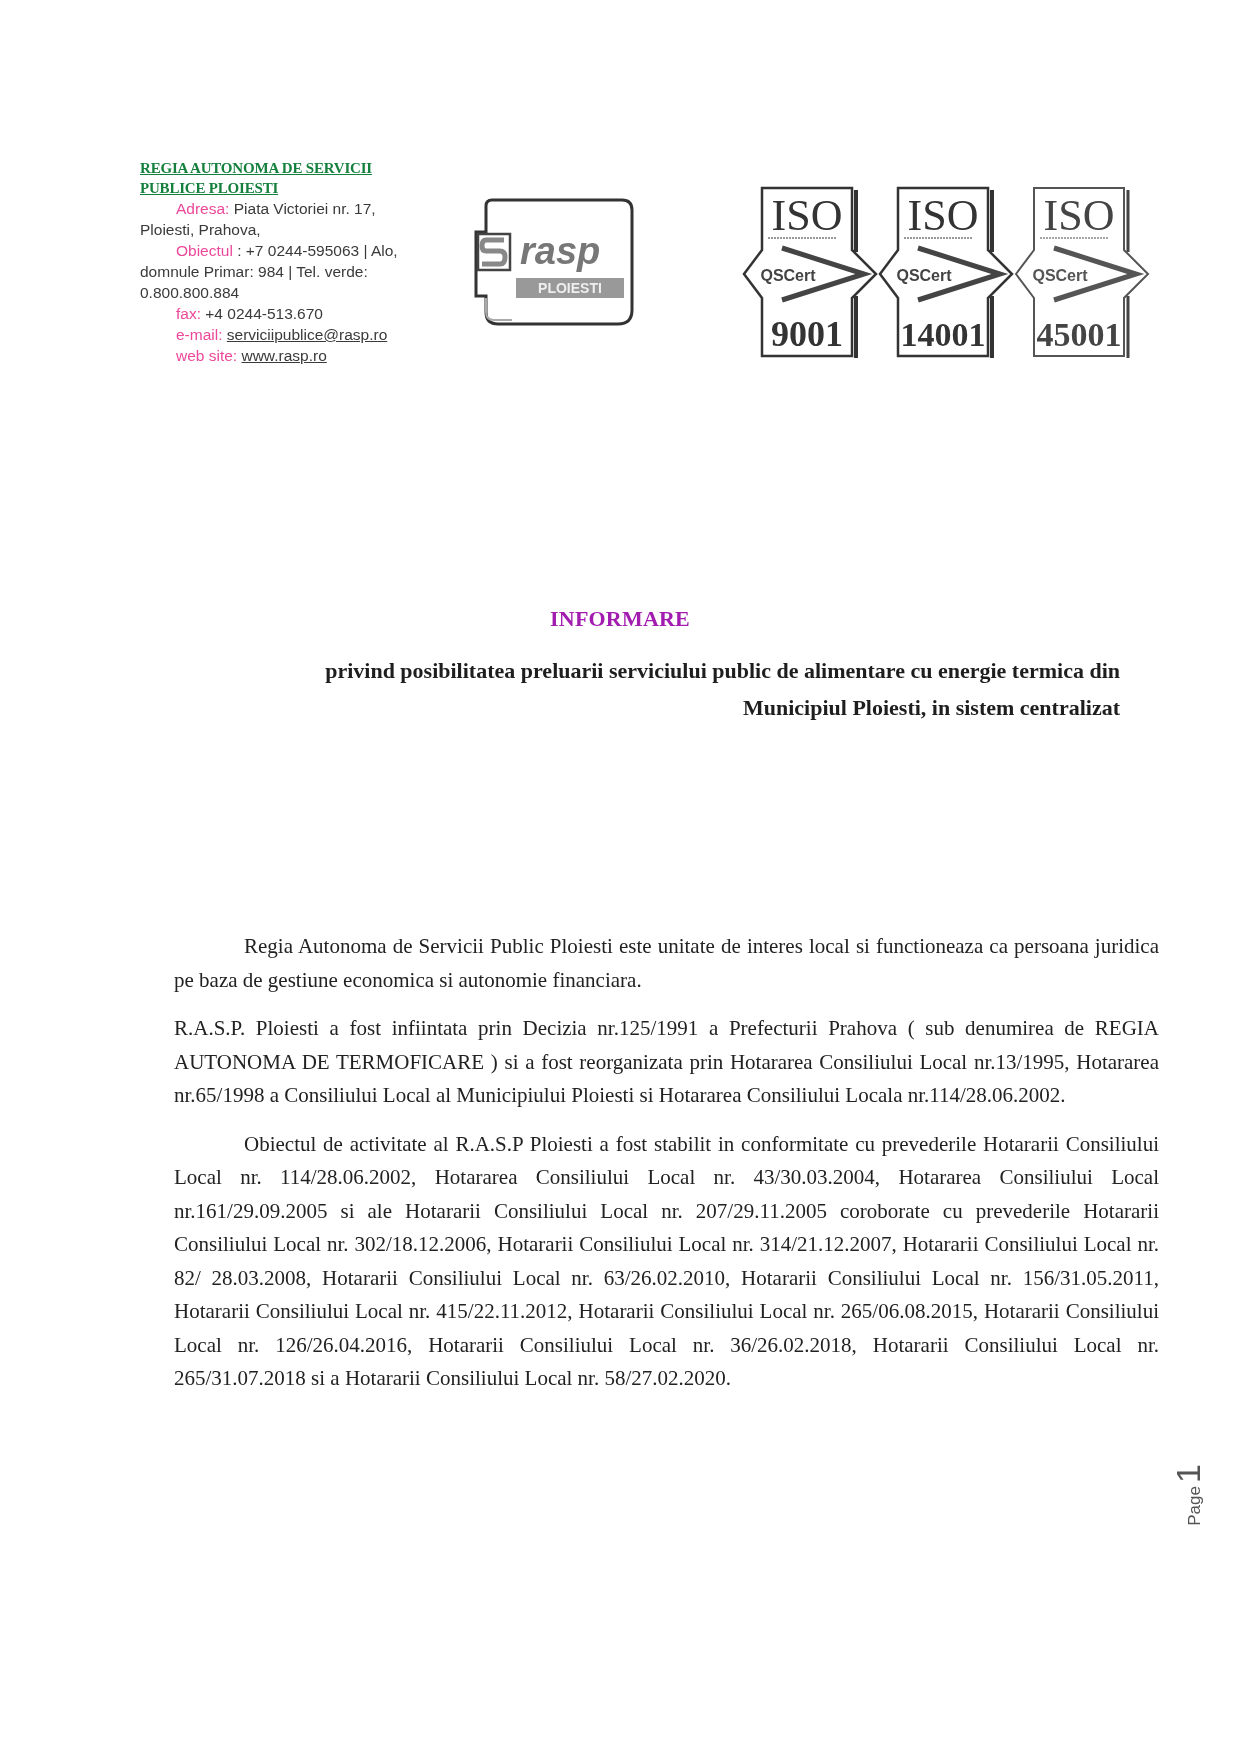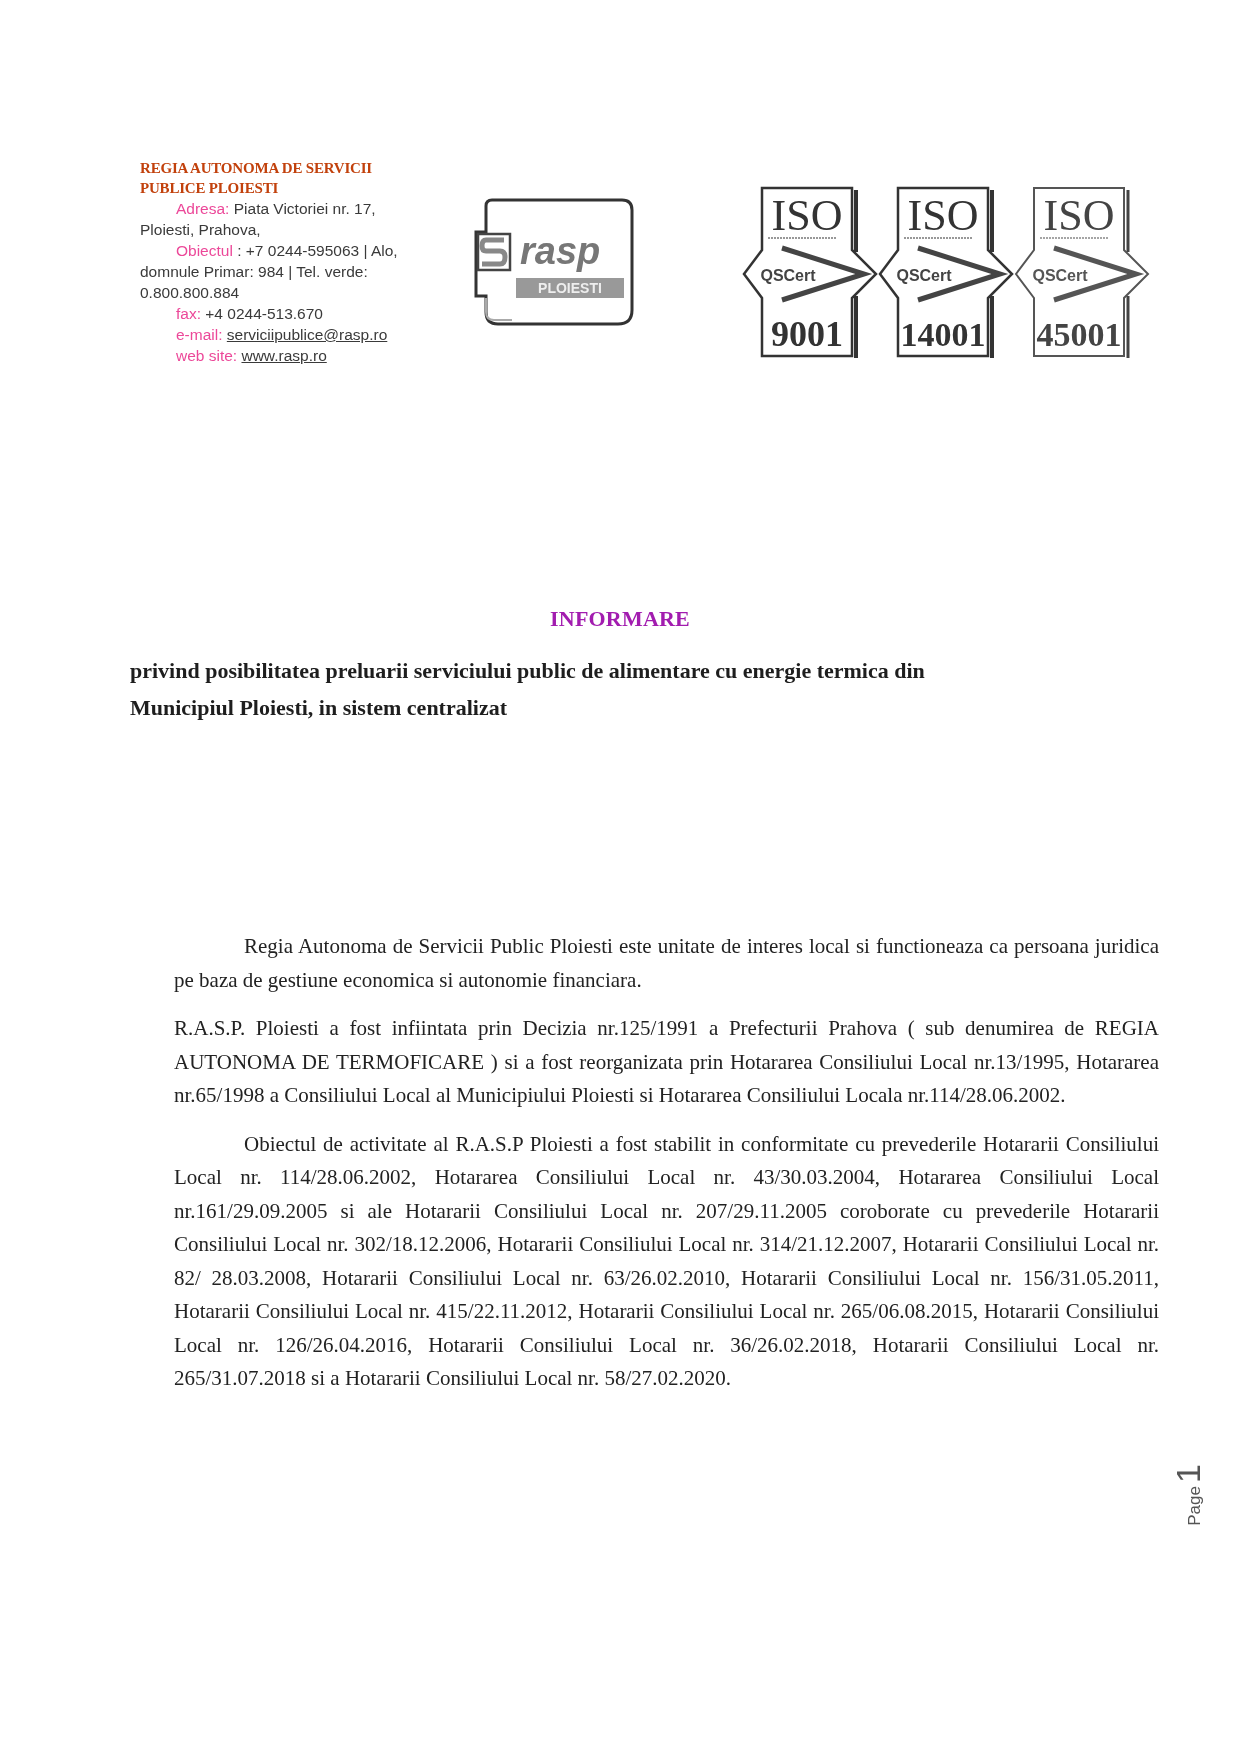--- a/index.html
+++ b/index.html
@@ -1,34 +1,34 @@
 <!DOCTYPE html>
 <html><head>
 <meta charset="utf-8">
 <style>
   html, body { margin: 0; padding: 0; background: #ffffff; }
   body { width: 1240px; height: 1753px; position: relative; overflow: hidden; color: #1a1a1a; }
 
   
   .letterhead { position: absolute; left: 140px; top: 158px; width: 300px; font-family: "Liberation Sans", sans-serif; font-size: 15.5px; line-height: 21px; color: #3a3a3a; }
-  .lh-org { font-family: "Liberation Serif", serif; font-weight: bold; font-size: 15px; letter-spacing: -0.2px; color: #c2410c; line-height: 20px; }
+  .lh-org { font-family: "Liberation Serif", serif; font-weight: bold; font-size: 15px; letter-spacing: -0.2px; color: #15803d; line-height: 20px; text-decoration: underline; }
   .lh-line { white-space: nowrap; }
   .lh-key { font-weight: normal; color: #ec4899; margin-left: 36px; }
   .lh-link { text-decoration: underline; }
 
   
   .rasp-logo { position: absolute; left: 472px; top: 198px; width: 165px; height: 130px; }
 
   
   .iso-row { position: absolute; left: 740px; top: 182px; width: 410px; height: 180px; }
   .iso-badge { position: absolute; top: 0; width: 138px; height: 178px; }
 
   
   .doc-title { position: absolute; left: 0; width: 1240px; top: 606px; text-align: center; font-family: "Liberation Serif", serif; font-weight: bold; font-size: 22px; letter-spacing: 0.2px; color: #a21caf; }
-  .doc-subtitle { position: absolute; left: 130px; width: 990px; top: 652px; text-align: left; font-family: "Liberation Serif", serif; font-weight: bold; font-size: 22px; line-height: 37px; color: #1e1e1e; }
+  .doc-subtitle { position: absolute; left: 130px; width: 990px; top: 652px; text-align: right; font-family: "Liberation Serif", serif; font-weight: bold; font-size: 22px; line-height: 37px; color: #1e1e1e; }
 
   
   .body { position: absolute; left: 130px; top: 930px; width: 985px; font-family: "Liberation Serif", serif; font-size: 21px; line-height: 33.5px; color: #222; margin-left: 44px; }
   .para { margin: 0 0 15px 0; text-align: justify; }
   .para.indent { text-indent: 70px; }
 
   
   .page-marker { position: absolute; left: 1168px; top: 1445px; width: 40px; height: 100px; }
   .page-marker-inner { position: absolute; left: 50%; top: 50%; transform: translate(-50%, -50%) rotate(-90deg); white-space: nowrap; font-family: "Liberation Sans", sans-serif; color: #555; }
   .page-word { font-size: 17px; }

